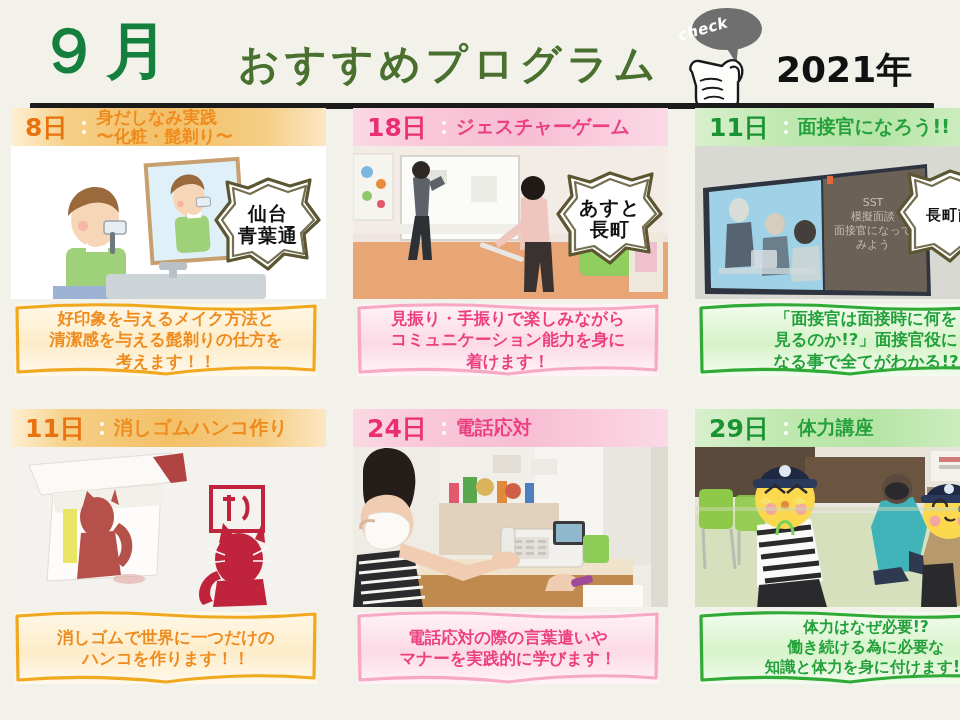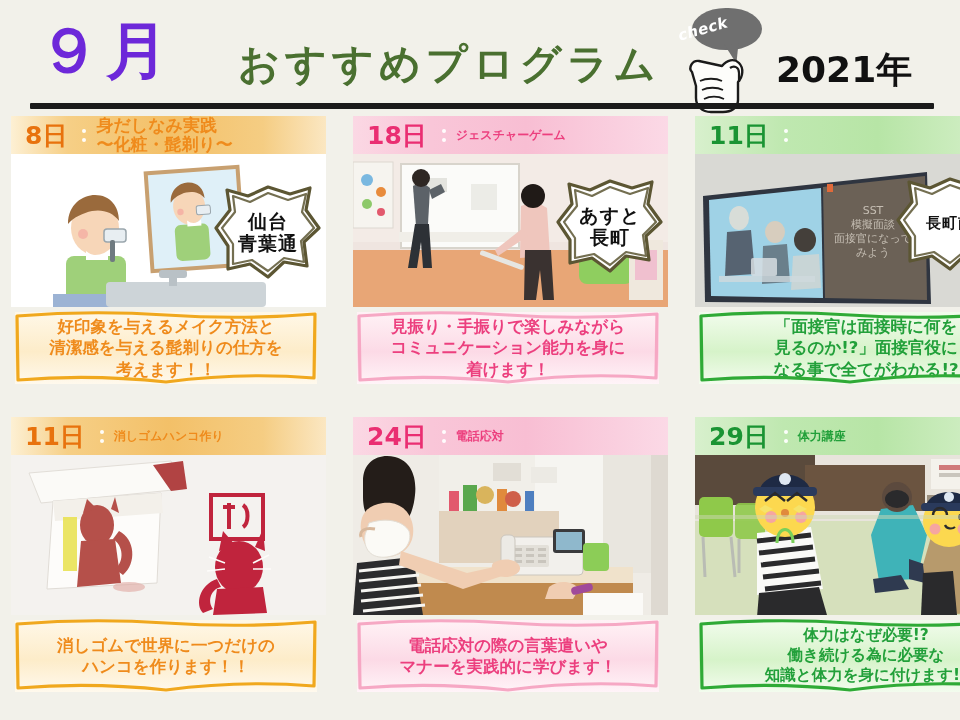--- a/index.html
+++ b/index.html
@@ -8,21 +8,21 @@
     background:#f1f0e9;
     font-family:"DejaVu Sans","Liberation Sans",sans-serif;
     -webkit-font-smoothing:antialiased;
   }
   .page{position:relative;width:960px;height:720px;background:#f2f1ea;}
 
   
   .header{position:relative;height:112px;}
   .hdr-month{
     position:absolute;left:38px;top:20px;
-    font-size:62px;font-weight:700;color:#6d28d9;letter-spacing:6px;
+    font-size:62px;font-weight:700;color:#15803d;letter-spacing:6px;
     line-height:1;
   }
   .hdr-sub{
     position:absolute;left:238px;top:44px;
     font-size:41px;font-weight:700;color:#4a7030;letter-spacing:5px;
     line-height:1;
   }
   .hdr-year{
     position:absolute;left:776px;top:52px;
     font-size:36px;font-weight:700;color:#111;letter-spacing:0px;
@@ -45,41 +45,41 @@
   .check-text{
     position:absolute;left:0;top:0;width:70px;height:42px;
     display:flex;align-items:center;justify-content:center;
     color:#fff;font-size:15px;font-style:italic;font-weight:700;
     transform:rotate(-16deg);letter-spacing:.5px;
   }
   .hand{position:absolute;left:18px;top:40px;width:74px;height:66px;}
 
   
   .grid{
-    position:absolute;left:0;top:116px;width:960px;
+    position:absolute;left:0;top:108px;width:960px;
     display:grid;grid-template-columns:315px 315px 315px;
     column-gap:3px;row-gap:6px;padding-left:11px;box-sizing:border-box;gap:27px;
   }
   .card{position:relative;width:315px;}
 
   
   .card-band{
     position:relative;height:38px;display:flex;align-items:center;
     padding-left:14px;box-sizing:border-box;overflow:hidden;
   }
   .band-orange{background:linear-gradient(90deg,#fdf0d4 0%,#f6cf86 18%,#f3c068 50%,#f5cd83 80%,#fbe7c2 100%);}
   .band-pink{background:linear-gradient(90deg,#fbd8e4 0%,#f9c6d8 25%,#f8bed3 55%,#fbd9e6 100%);}
   .band-green{background:linear-gradient(90deg,#d8f0cd 0%,#bfe8b0 28%,#b7e5a6 58%,#d9f1ce 100%);}
   .band-day{font-size:25px;font-weight:700;line-height:1;}
   .band-dots{
     width:14px;display:flex;flex-direction:column;align-items:center;
     justify-content:center;gap:5px;margin:0 5px 0 10px;
   }
   .band-dots i{display:block;width:4px;height:4px;border-radius:50%;background:#ffffff;opacity:.95;}
-  .band-title{font-size:12px;font-weight:700;line-height:1.05;white-space:pre-line;}
+  .band-title{font-size:19px;font-weight:700;line-height:1.05;white-space:pre-line;}
   .band-title.two{font-size:17px;line-height:1.12;}
   .t-orange{color:#ef8b1c;}
   .t-pink{color:#ec3f7e;}
   .t-green{color:#22a03a;}
   .d-orange{color:#e8720d;}
   .d-pink{color:#ea2e72;}
   .d-green{color:#1a9433;}
 
   
   .photo{position:relative;height:153px;overflow:hidden;background:#fff;}
@@ -259,20 +259,21 @@
       </div>
     </div>
 
     <div class="card">
       <div class="card-band band-green">
         <span class="band-day d-green">11日</span>
         <span class="band-dots">
             <i></i>
             <i></i>
           </span>
+        <span class="band-title t-green">面接官になろう!!</span>
       </div>
       <div class="photo">
         <svg viewBox="0 0 315 153" preserveAspectRatio="none">
           <rect width="315" height="153" fill="#d9d9d4"></rect>
           <polygon points="8,42 232,18 236,150 10,148" fill="#2f3540"></polygon>
           <polygon points="14,46 126,34 128,144 16,142" fill="#9fd2e6"></polygon>
           <polygon points="128,33 230,22 232,146 130,144" fill="#6b6156"></polygon>
           <ellipse cx="44" cy="64" rx="10" ry="12" fill="#e6e0d4" opacity=".8"></ellipse>
           <path d="M32 78 l24 -2 l4 44 l-30 2 z" fill="#49505c" opacity=".85"></path>
           <ellipse cx="80" cy="78" rx="10" ry="11" fill="#e0cdb6" opacity=".85"></ellipse>

